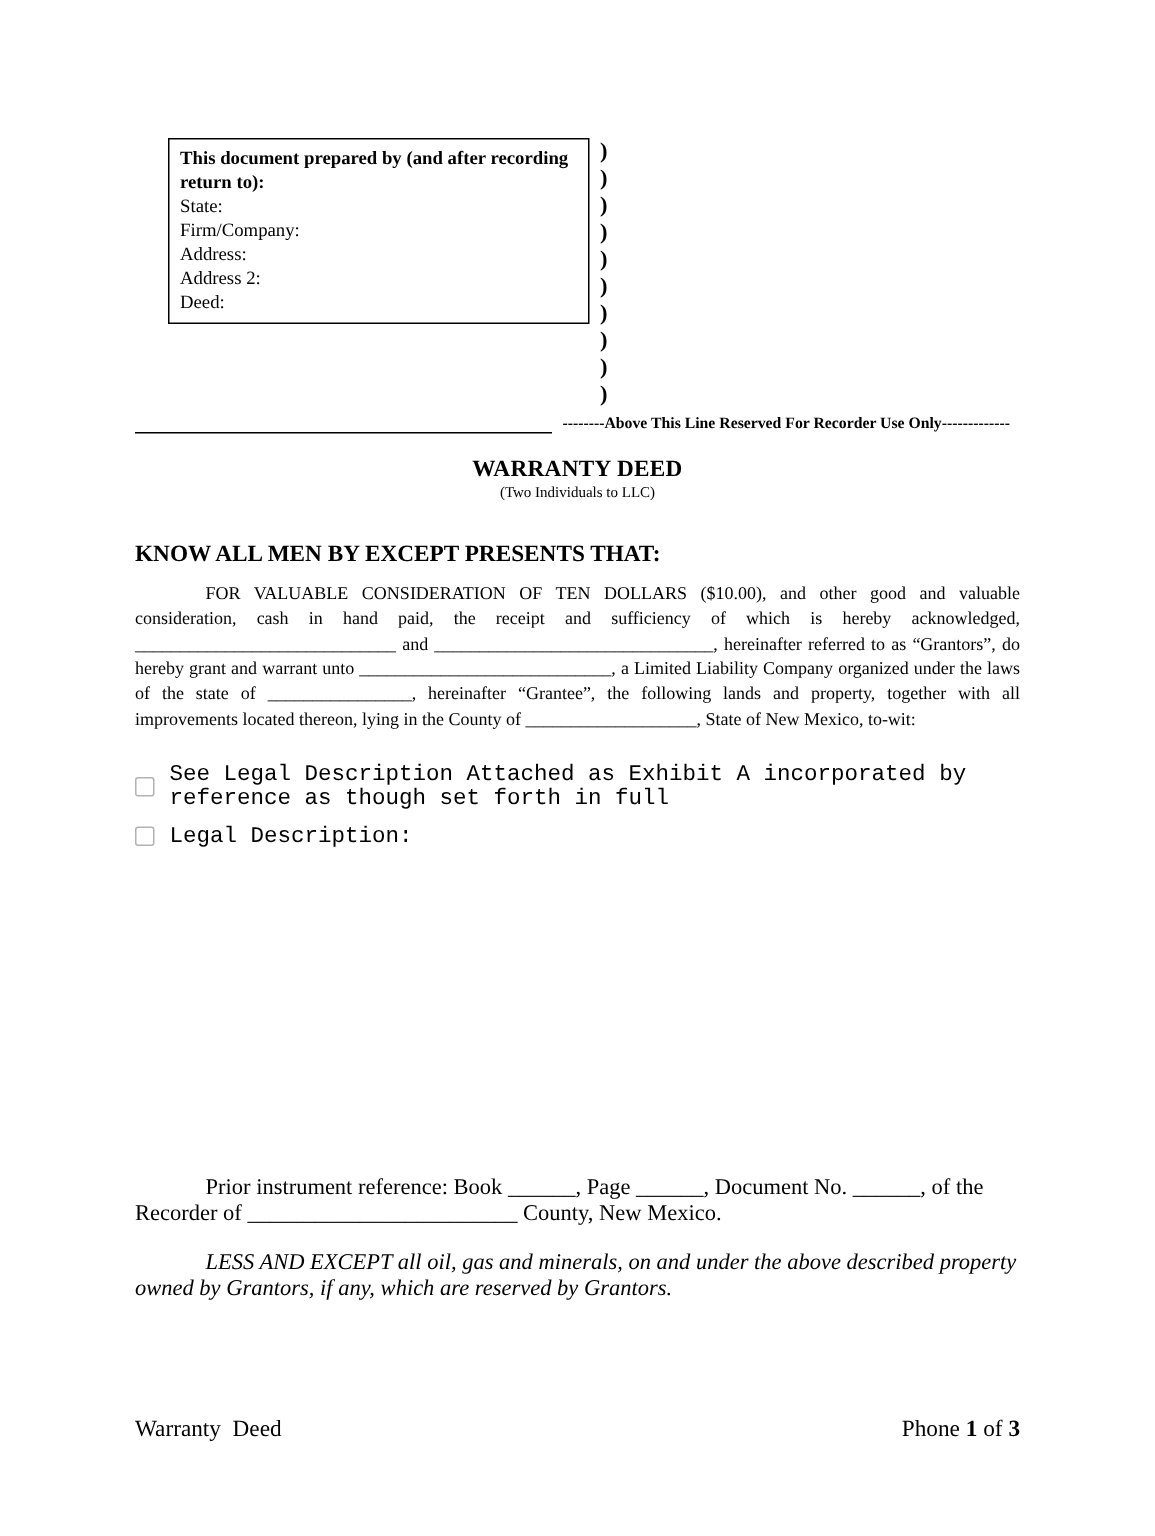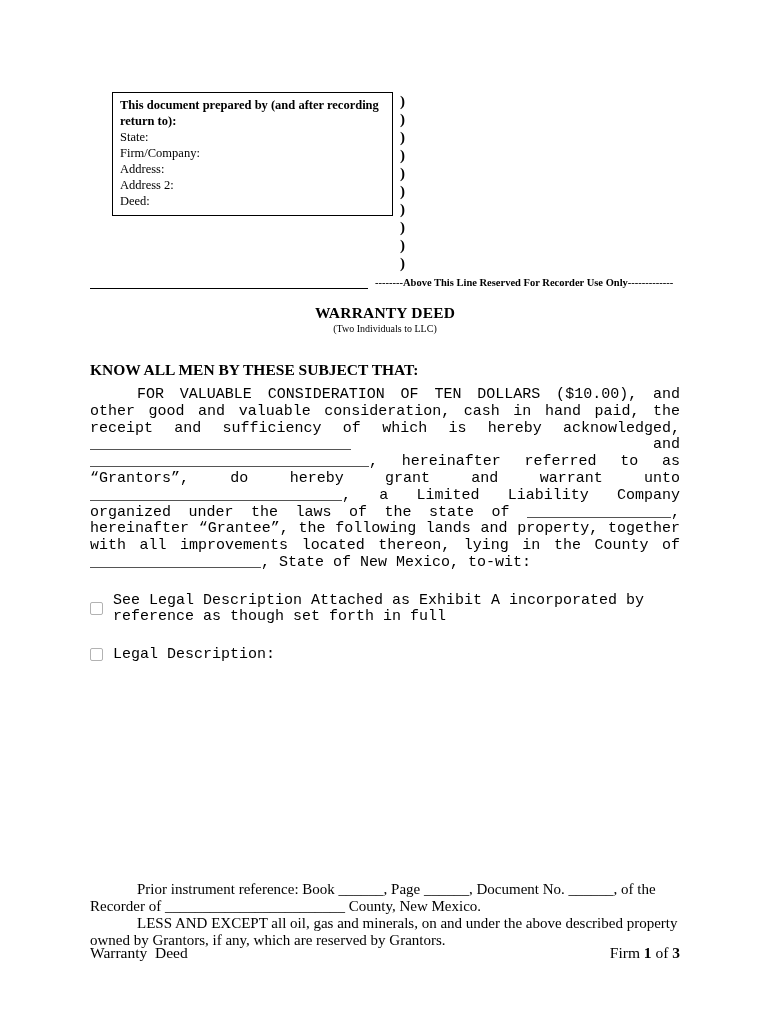--- a/index.html
+++ b/index.html
@@ -46,49 +46,50 @@
     margin-top:15px;
     text-align:center;
     font-weight:bold;
     font-size:15.5px;
     letter-spacing:0.2px;
   }
   .subtitle { text-align:center; font-size:10px; margin-top:1px; }
   .presents-heading { margin-top:27px; font-weight:bold; font-size:15.5px; }
   .body-par {
     margin-top:8px;
-    font-size:15px;
+    font-size:12px;
     line-height:16.8px;
     text-align:justify;
     text-indent:47px;
-    font-family:Liberation Mono, monospace;
   }
   .check-row { display:flex; align-items:center; }
   .check-row.first { margin-top:21px; }
-  .check-row + .check-row { margin-top:22px; }
+  .check-row + .check-row { margin-top:9px; }
   .checkbox {
     width:13px; height:13px;
     border:1px solid #b2b2b2;
     border-radius:2px;
     background:#fff;
     flex:0 0 auto;
     margin-right:10px;
     cursor:pointer;
   }
   .check-label { font-size:15px; line-height:16px;font-family:Liberation Mono, monospace; }
   .prior-par {
     margin-top:218px;
     font-size:15px;
     line-height:17px;
     text-indent:47px;
   }
   .std-par {
+    margin-top:16px;
     font-size:15px;
     line-height:17px;
     text-indent:47px;
+    font-style:italic;
   }
   .footer {
     position:absolute;
     left:90px; right:90px; top:944px;
     display:flex;
     justify-content:space-between;
     font-size:15.5px;
   }
   .footer-left { white-space:pre; }
   .footer-right b { font-weight:bold; }
@@ -124,37 +125,37 @@
   </div>
 
   <div class="rule-row">
     <div class="rule"></div>
     <div class="official-note">--------Above This Line Reserved For Recorder Use Only-------------</div>
   </div>
 
   <div class="title">WARRANTY DEED</div>
   <div class="subtitle">(Two Individuals to LLC)</div>
 
-  <div class="presents-heading">KNOW ALL MEN BY THESE SUBJECT THAT:</div>
+  <div class="presents-heading">KNOW ALL MEN BY EXCEPT PRESENTS THAT:</div>
 
   <p class="body-par">FOR VALUABLE CONSIDERATION OF TEN DOLLARS ($10.00), and other good and valuable consideration, cash in hand paid, the receipt and sufficiency of which is hereby acknowledged, _____________________________ and _______________________________, hereinafter referred to as “Grantors”, do hereby grant and warrant unto ____________________________, a Limited Liability Company organized under the laws of the state of ________________, hereinafter “Grantee”, the following lands and property, together with all improvements located thereon, lying in the County of ___________________, State of New Mexico, to-wit:</p>
 
   <div class="check-row first">
     <span class="checkbox"></span>
     <span class="check-label">See Legal Description Attached as Exhibit A incorporated by reference as though set forth in full</span>
   </div>
 
   <div class="check-row">
     <span class="checkbox"></span>
     <span class="check-label">Legal Description:</span>
   </div>
 
   <p class="prior-par">Prior instrument reference: Book ______, Page ______, Document No. ______, of the Recorder of ________________________ County, New Mexico.</p>
 
   <p class="std-par">LESS AND EXCEPT all oil, gas and minerals, on and under the above described property owned by Grantors, if any, which are reserved by Grantors.</p>
 
 
   <div class="footer">
     <span class="footer-left">Warranty  Deed</span>
-    <span class="footer-right"><span>Firm</span>&nbsp;<b>1</b>&nbsp;<span>of</span>&nbsp;<b>3</b></span>
+    <span class="footer-right"><span>Phone</span>&nbsp;<b>1</b>&nbsp;<span>of</span>&nbsp;<b>3</b></span>
   </div>
 
 </div>
 
 </body></html>

